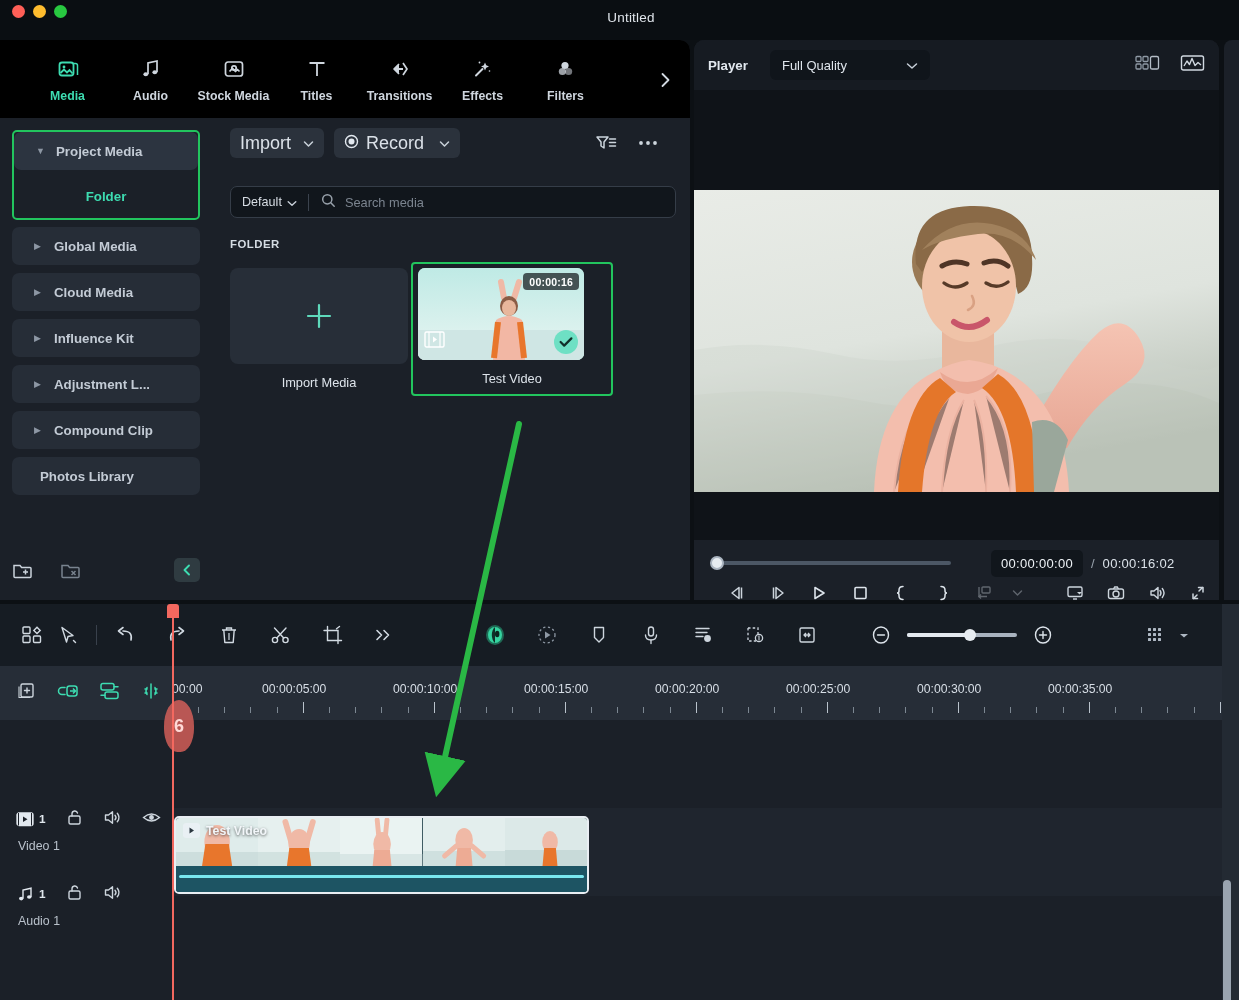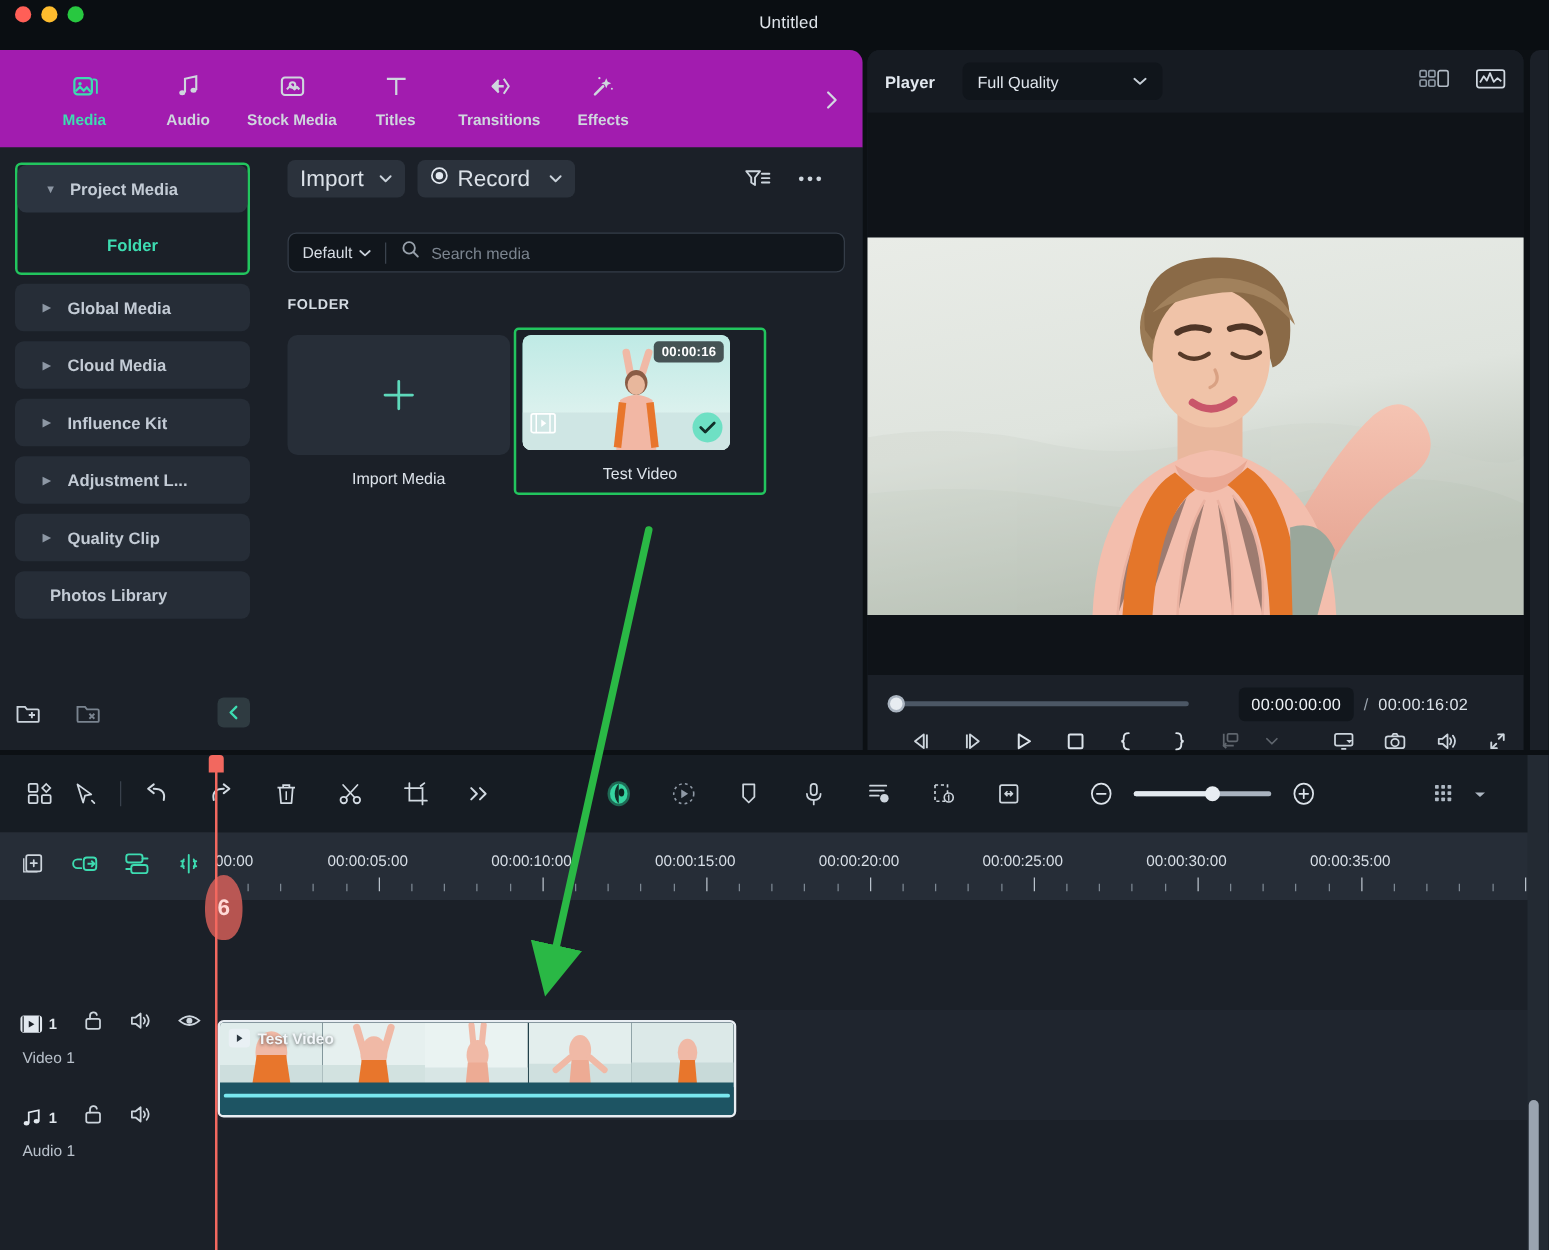--- a/index.html
+++ b/index.html
@@ -28,21 +28,21 @@
   }
 
   
   .media-shell {
     position: absolute; left: 0; top: 40px; width: 690px; height: 560px;
     background: #1b2028; border-top-right-radius: 10px;
   }
   
   .tabbar {
     position: absolute; left: 0; top: 0; width: 690px; height: 78px;
-    background: #a21caf; border-top-right-radius: 10px;
+    background: #000000; border-top-right-radius: 10px;
     display: flex; align-items: center; padding-left: 26px; gap: 0;
   }
   .tab {
     width: 83px; height: 64px; display: flex; flex-direction: column;
     align-items: center; justify-content: center; gap: 7px; cursor: pointer;
   }
   .tab .ic { height: 26px; display: flex; align-items: center; justify-content: center; }
   .tab .lb { font-size: 12.3px; color: #cfd6de; font-weight: 600; white-space: nowrap; }
   .tab.active .lb { color: #3ddcb1; }
   .tab.active .ic svg { stroke: #3ddcb1; }
@@ -390,20 +390,30 @@
           <svg width="24" height="24" viewBox="0 0 24 24" fill="none" stroke="#cfd6de" stroke-width="1.5">
             <path d="M14 5.5l1.2 2.8 2.8 1.2-2.8 1.2L14 13.5l-1.2-2.8L10 9.5l2.8-1.2z" fill="#cfd6de" stroke="none"></path>
             <path d="M11.5 12L5 18.5" stroke-width="2" stroke-linecap="round"></path>
             <circle cx="8.5" cy="5.5" r=".9" fill="#cfd6de" stroke="none"></circle>
             <circle cx="18.5" cy="14" r=".8" fill="#cfd6de" stroke="none"></circle>
           </svg>
         </span>
         <span class="lb">Effects</span>
       </div>
 
+      <div class="tab">
+        <span class="ic">
+          <svg width="24" height="24" viewBox="0 0 24 24">
+            <circle cx="11" cy="8.5" r="3.6" fill="#cfd6de"></circle>
+            <circle cx="8.4" cy="14.5" r="3.6" fill="#cfd6de" opacity=".75"></circle>
+            <circle cx="14.6" cy="14.5" r="3.6" fill="#cfd6de" opacity=".55"></circle>
+          </svg>
+        </span>
+        <span class="lb">Filters</span>
+      </div>
 
       <div class="tabs-next">
         <svg width="14" height="20" viewBox="0 0 14 20" fill="none" stroke="#d2d9e1" stroke-width="1.8">
           <path d="M4.5 4l6 6-6 6" stroke-linecap="round" stroke-linejoin="round"></path>
         </svg>
       </div>
     </div>
 
     <div class="sidebar">
       <div class="sb-group highlight">
@@ -427,21 +437,21 @@
       <div class="sb-item">
         <span class="caret">▶</span>
         <span class="txt">Influence Kit</span>
       </div>
       <div class="sb-item">
         <span class="caret">▶</span>
         <span class="txt">Adjustment L...</span>
       </div>
       <div class="sb-item">
         <span class="caret">▶</span>
-        <span class="txt">Quality Clip</span>
+        <span class="txt">Compound Clip</span>
       </div>
       <div class="sb-item plain">
         <span class="txt">Photos Library</span>
       </div>
 
       <div class="sb-foot">
         <span>
           <svg width="22" height="20" viewBox="0 0 22 20" fill="none" stroke="#cbd3dc" stroke-width="1.5">
             <path d="M2 5.5h6l1.6 2h8.4a1 1 0 011 1v8a1 1 0 01-1 1H3a1 1 0 01-1-1z"></path>
             <path d="M11 12h5M13.5 9.5v5" stroke-width="1.5"></path>

